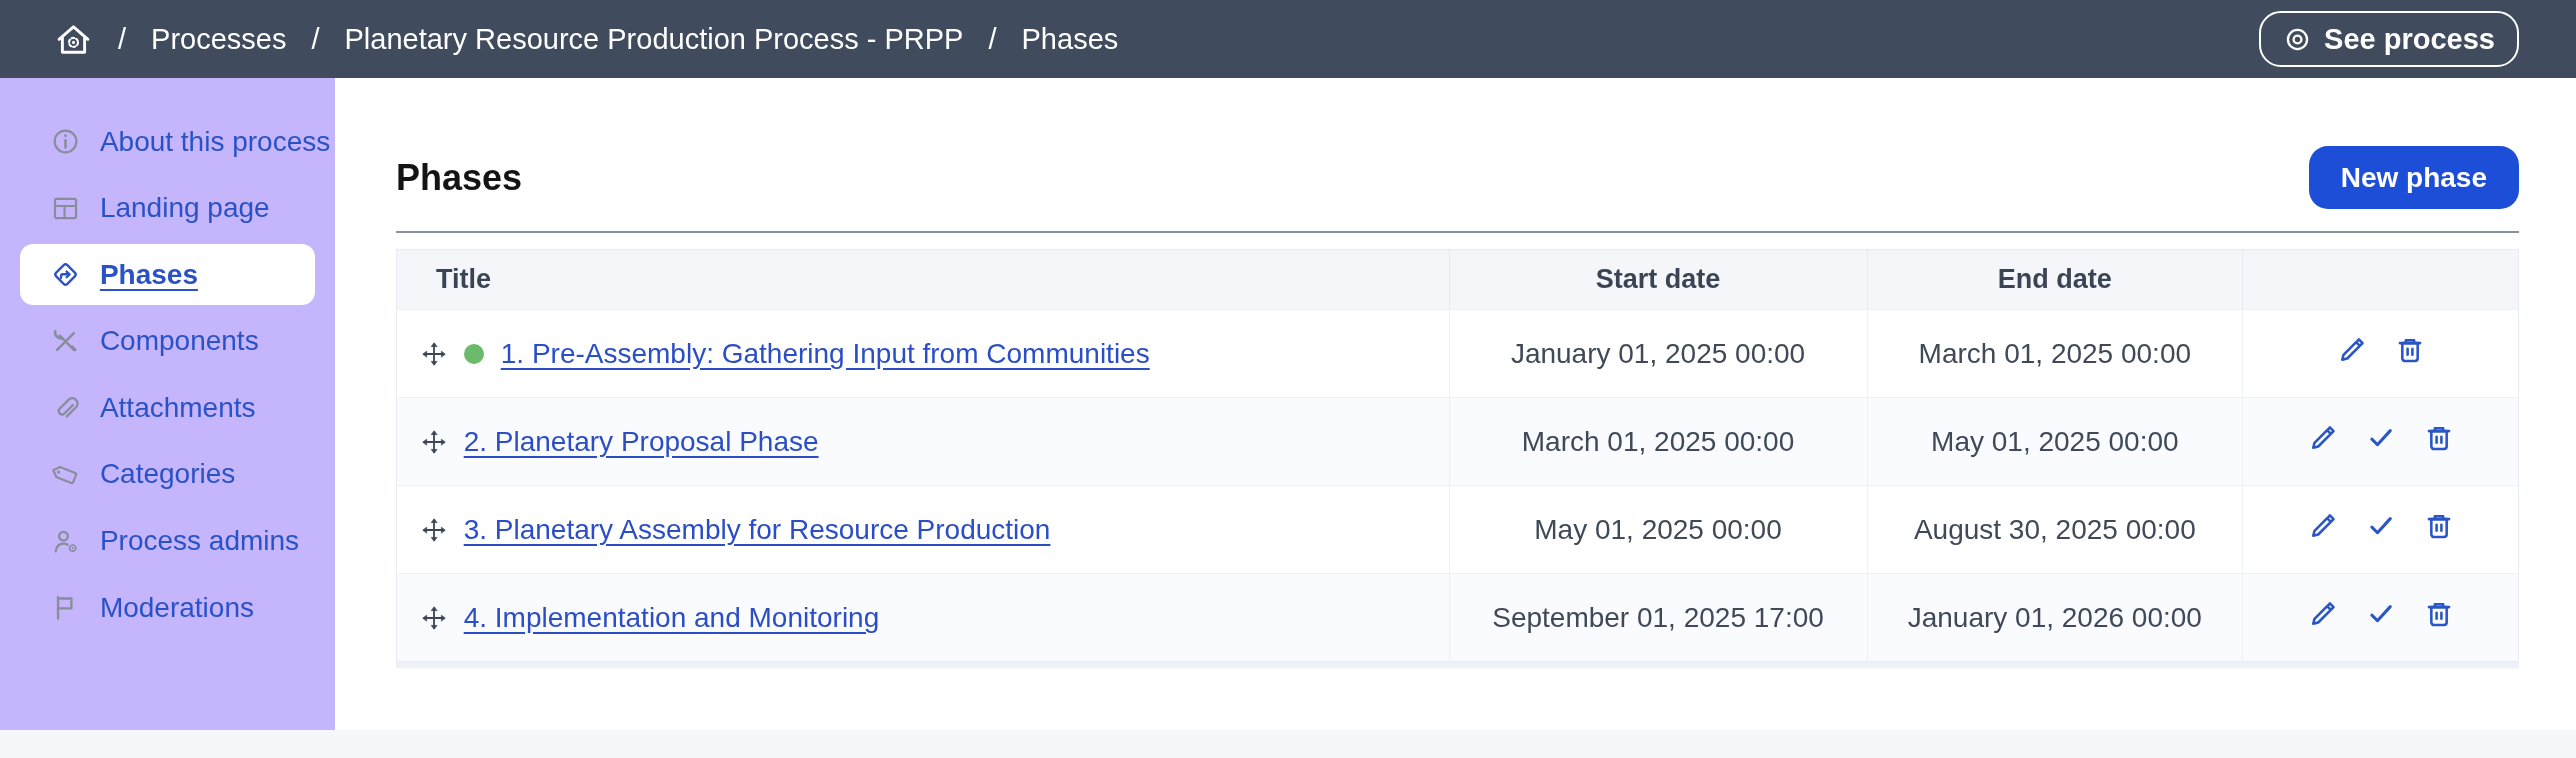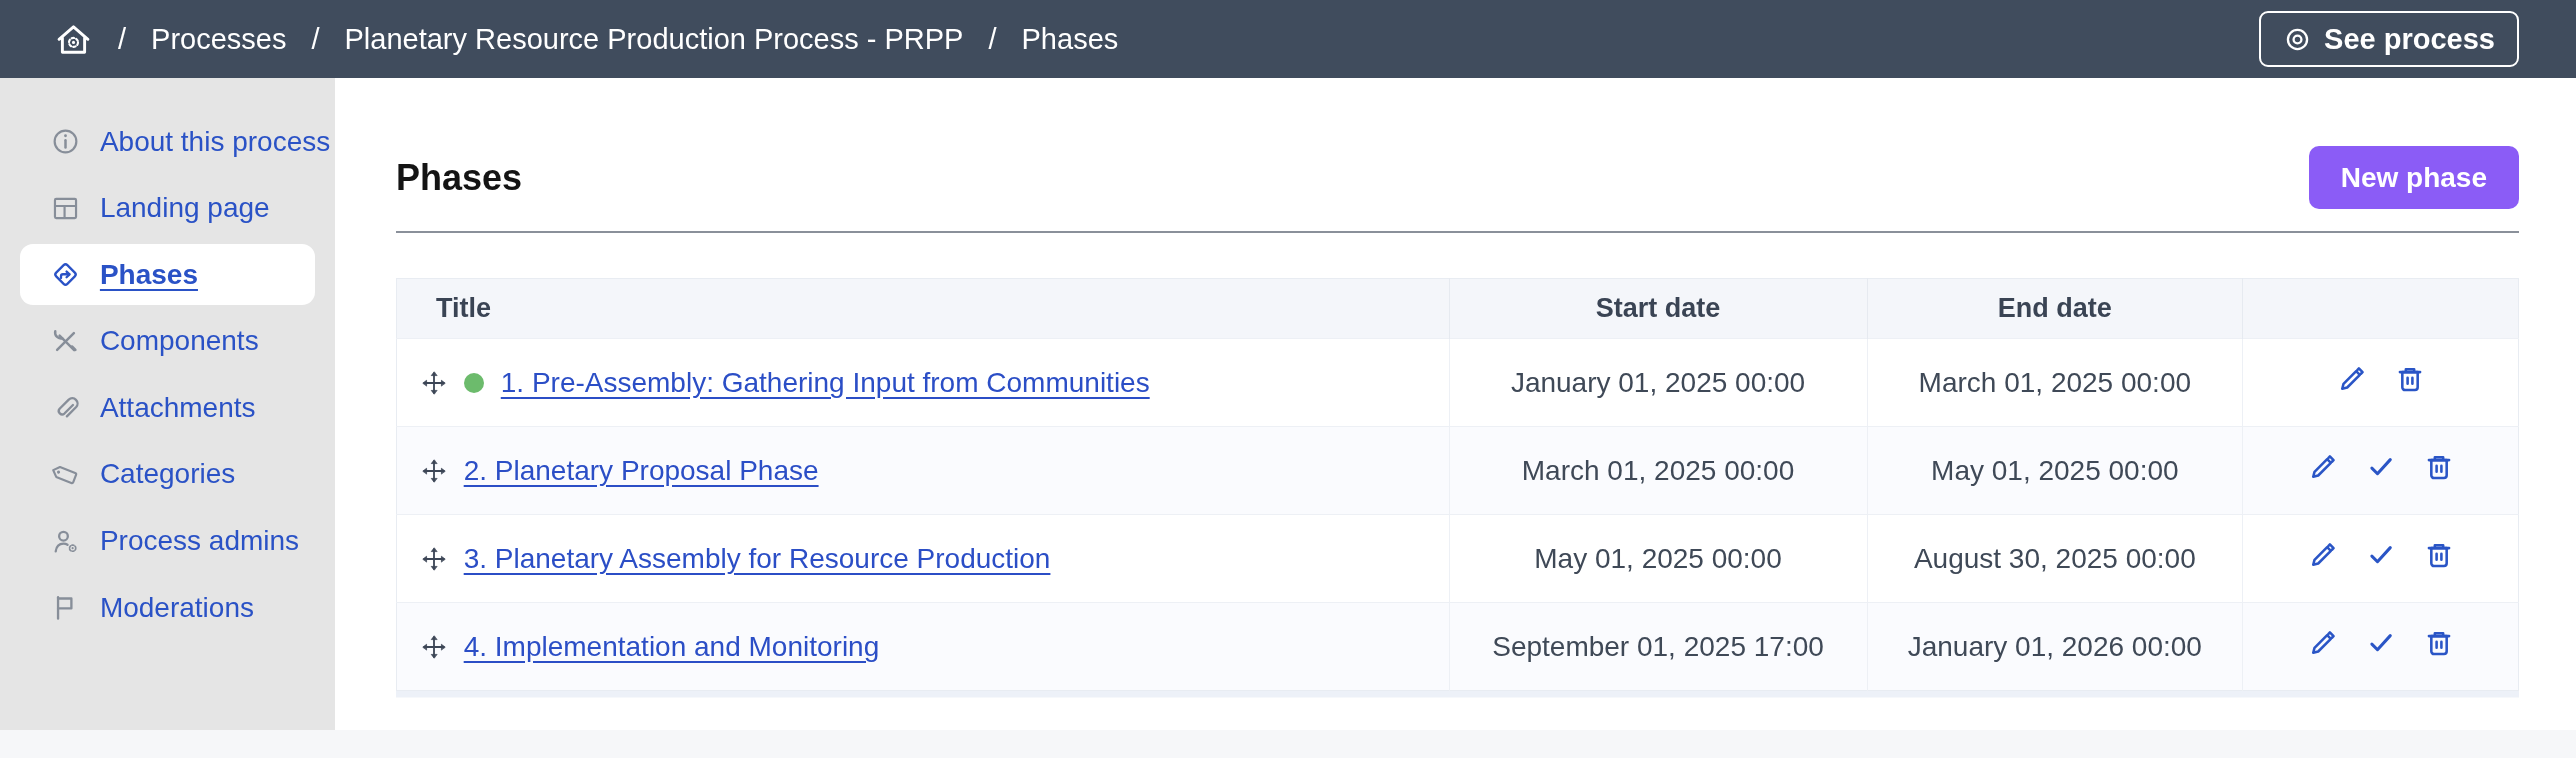--- a/index.html
+++ b/index.html
@@ -20,59 +20,59 @@
     padding: 0 57px 0 54px;
     color: #ffffff;
   }
   .home-link { display: flex; align-items: center; color: #fff; text-decoration: none; cursor: pointer; }
   .crumb-sep { font-size: 29px; color: #ffffff; margin: 0 25px; font-weight: 400; }
   .crumb { font-size: 29px; color: #ffffff; text-decoration: none; cursor: pointer; white-space: nowrap; }
   .see-process {
     margin-left: auto;
     display: inline-flex; align-items: center; gap: 12px;
     background: transparent; color: #ffffff;
-    border: 2.8px solid #ffffff; border-radius: 9px;
+    border: 2.8px solid #ffffff; border-radius: 22px;
     padding: 9.3px 22px;
     font: bold 29px "Liberation Sans", sans-serif;
     cursor: pointer;
   }
 
   
   .content { display: flex; height: 652px; flex: none; }
 
   .sidebar {
     width: 335px; flex: none;
-    background: #e5e5e5;
+    background: #c4b5fd;
     padding-top: 33px;
   }
   .side-item {
     display: flex; align-items: center; gap: 18.5px;
     height: 61px; margin: 0 20.4px 5.6px 20.4px; padding: 0 9.3px 0 30px;
     color: #2a52c6; font-size: 28px; text-decoration: none; cursor: pointer;
     border-radius: 13px; white-space: nowrap;
   }
   .side-item .sicon { width: 31px; height: 31px; flex: none; color: #878e99; display: block; }
   .side-item.active { background: #ffffff; font-weight: bold; }
   .side-item.active .label { text-decoration: underline; text-underline-offset: 4.6px; }
   .side-item.active .sicon { color: #2a52c6; }
 
   .main { flex: 1; background: #ffffff; padding: 68px 57px 0 61px; }
 
   .page-head { display: flex; justify-content: space-between; align-items: center; }
   .page-title { font-size: 36px; font-weight: bold; color: #141414; }
   .btn-primary {
-    background: #8b5cf6; color: #ffffff; border: none; border-radius: 10px;
+    background: #1d4ed8; color: #ffffff; border: none; border-radius: 19px;
     font: bold 28px "Liberation Sans", sans-serif;
     padding: 15.7px 32px; cursor: pointer;
   }
   .head-rule { border: none; border-top: 2.8px solid #8a909a; margin-top: 22px; }
 
   
   table.phases {
-    width: 100%; margin-top: 45px;
+    width: 100%; margin-top: 16px;
     border-collapse: collapse;
     border: 1.9px solid #e8ecf2;
     box-shadow: 0 6.5px 0 0 #edf1f8;
   }
   table.phases th {
     background: #f4f6fa; height: 60px;
     font-size: 27px; font-weight: bold; color: #3a4454;
     text-align: center; border-right: 1.9px solid #e6eaf0;
   }
   table.phases th:last-child { border-right: none; }

